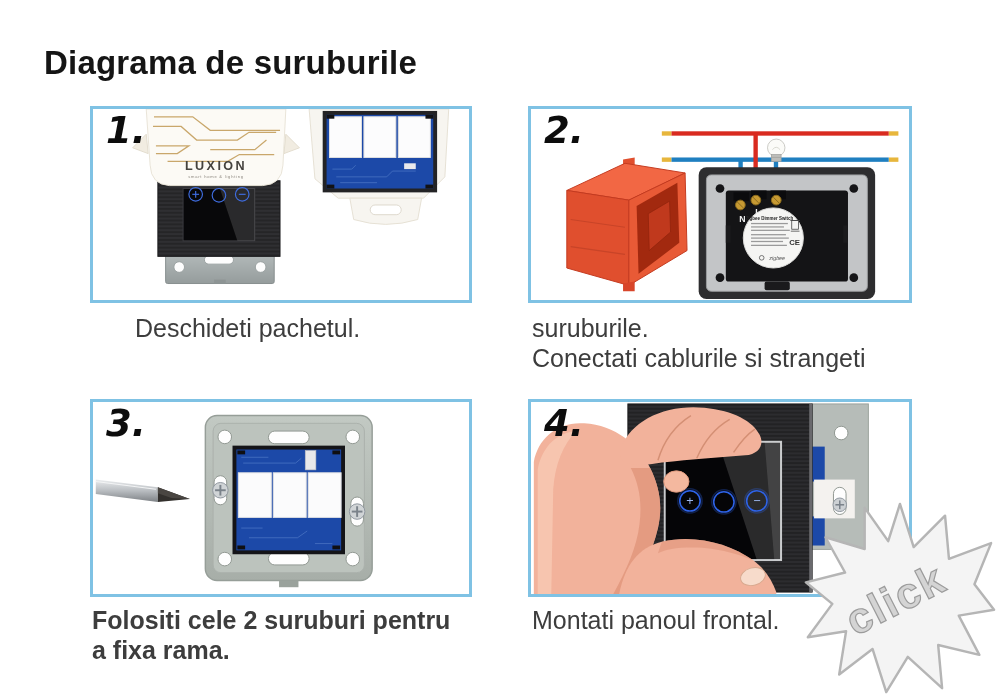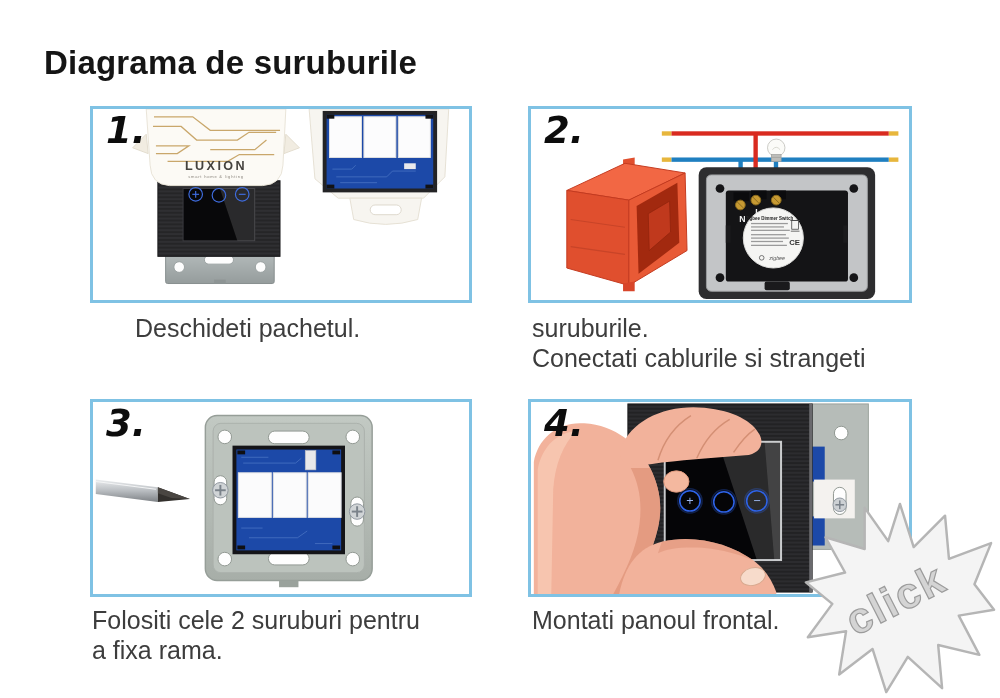--- a/index.html
+++ b/index.html
@@ -20,21 +20,21 @@
   #p3{left:90px;top:399px;width:382px;height:198px;}
   #p4{left:528px;top:399px;width:384px;height:198px;}
   .panel > svg{position:absolute;left:0;top:0;width:100%;height:100%;display:block;}
   .stepnum{
     position:absolute;left:13px;top:0;z-index:3;font-size:37px;font-style:italic;
     font-weight:800;color:#0c0c0c;font-family:"DejaVu Sans",sans-serif;
   }
   .caption{position:absolute;font-size:25px;font-weight:300;color:#3d3d3d;line-height:30px;}
   #c1{left:92px;top:313px;margin-left:43px;}
   #c2{left:532px;top:313px;}
-  #c3{left:92px;top:605px;}
+  #c3{left:92px;top:605px;font-weight:bold;}
   #c4{left:532px;top:605px;text-align:right;}
   .star{position:absolute;left:800px;top:500px;width:196px;height:196px;z-index:10;}
   svg text{font-family:"Liberation Sans",sans-serif;}
 </style>
 </head>
 <body>
 
 <h1 class="title">Diagrama de suruburile</h1>
 
 <div class="panel" id="p1">

